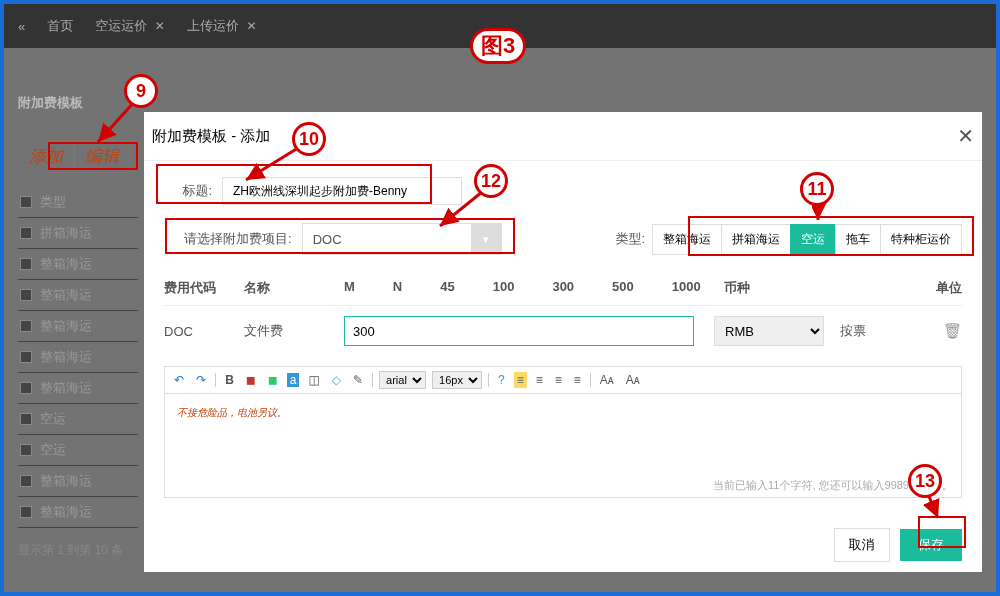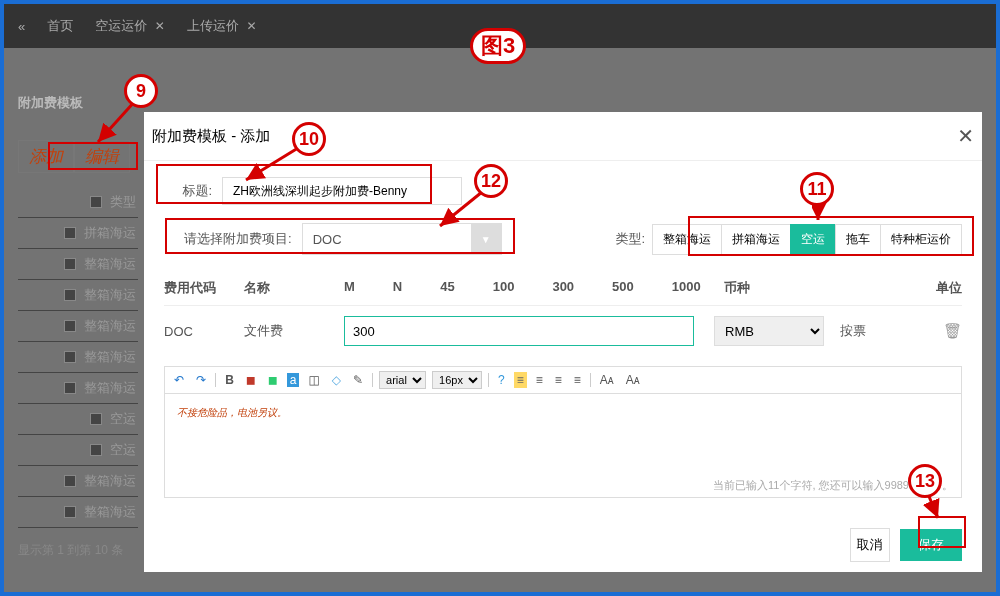--- a/index.html
+++ b/index.html
@@ -6,21 +6,21 @@
 body { background: #fff; border: 4px solid #1a6dd4; width: 1000px; height: 596px; position: relative; overflow: hidden; }
 .overlay { position: absolute; inset: 0; background: rgba(0,0,0,0.55); }
 .top-nav { height: 44px; background: #333; display: flex; align-items: center; padding: 0 14px; font-size: 13px; color: #aaa; gap: 22px; position: relative; z-index: 1; }
 .top-nav .tab-active { background: #222; color: #eee; padding: 4px 10px; border-radius: 2px; }
 .x-icon { font-size: 12px; margin-left: 4px; }
 
 .left-panel { position: absolute; top: 90px; left: 14px; width: 120px; z-index: 1; color: #999; font-size: 13px; }
 .panel-title { color: #bbb; font-weight: bold; margin-bottom: 28px; font-size: 13px; }
 .add-edit-row { display: flex; margin-bottom: 14px; }
 .add-btn, .edit-btn { border: 1px solid #777; padding: 4px 10px; font-size: 17px; color: #c2410c; background: transparent; font-style: italic; }
-.list-item { display: flex; align-items: center; gap: 8px; padding: 6px 2px; border-bottom: 1px solid #444; justify-content: flex-end; }
+.list-item { display: flex; align-items: center; gap: 8px; padding: 6px 2px; border-bottom: 1px solid #444; }
 .cb { width: 12px; height: 12px; border: 1px solid #888; background: #444; }
 .footer-text { margin-top: 14px; font-size: 12px; color: #888; }
 
 .modal { position: absolute; top: 108px; left: 140px; right: 14px; bottom: 20px; background: #fff; z-index: 5; display: flex; flex-direction: column; }
 .modal-head { padding: 12px 8px; border-bottom: 1px solid #eee; display: flex; justify-content: space-between; align-items: center; }
 .modal-head h3 { font-size: 15px; font-weight: normal; }
 .modal-close { font-size: 20px; cursor: pointer; color: #555; }
 .modal-body { padding: 16px 20px; flex: 1; overflow: auto; font-size: 13px; color: #555; }
 
 .form-row { display: flex; align-items: center; margin-bottom: 18px; }
@@ -57,21 +57,21 @@
 .editor { border: 1px solid #ddd; flex: 1; }
 .toolbar { border-bottom: 1px solid #ddd; padding: 4px 6px; display: flex; align-items: center; gap: 6px; font-size: 12px; color: #666; flex-wrap: wrap; }
 .tb-btn { padding: 2px 3px; font-size: 12px; color: #555; }
 .tb-sel { border: 1px solid #ccc; font-size: 11px; padding: 1px 2px; }
 .tb-sep { width: 1px; height: 14px; background: #ccc; }
 .tb-yellow { background: #ffd966; padding: 1px 3px; }
 .editor-body { padding: 12px; min-height: 80px; font-size: 10px; color: #c2410c; font-style: italic; }
 .editor-foot { text-align: right; padding: 4px 8px; font-size: 11px; color: #aaa; }
 
 .modal-foot { padding: 10px 20px; text-align: right; }
-.btn-cancel { border: 1px solid #ddd; background: #fff; padding: 7px 6px; font-size: 13px; margin-right: 6px; cursor: pointer; }
+.btn-cancel { border: 1px solid #ddd; background: #fff; padding: 7px 14px; font-size: 13px; margin-right: 6px; cursor: pointer; }
 .btn-save { border: none; background: #1abc9c; color: #fff; padding: 7px 18px; font-size: 13px; cursor: pointer; }
 
 
 .callout { position: absolute; z-index: 50; width: 34px; height: 34px; border: 3px solid #d40000; border-radius: 50%; background: #fff; color: #d40000; font-weight: bold; font-size: 18px; display: flex; align-items: center; justify-content: center; }
 .callout.big { width: 56px; height: 36px; font-size: 22px; border-radius: 18px; }
 .arrow { position: absolute; z-index: 49; }
 .redbox { position: absolute; border: 2px solid #d40000; z-index: 48; pointer-events: none; }
 </style>
 </head>
 <body>

